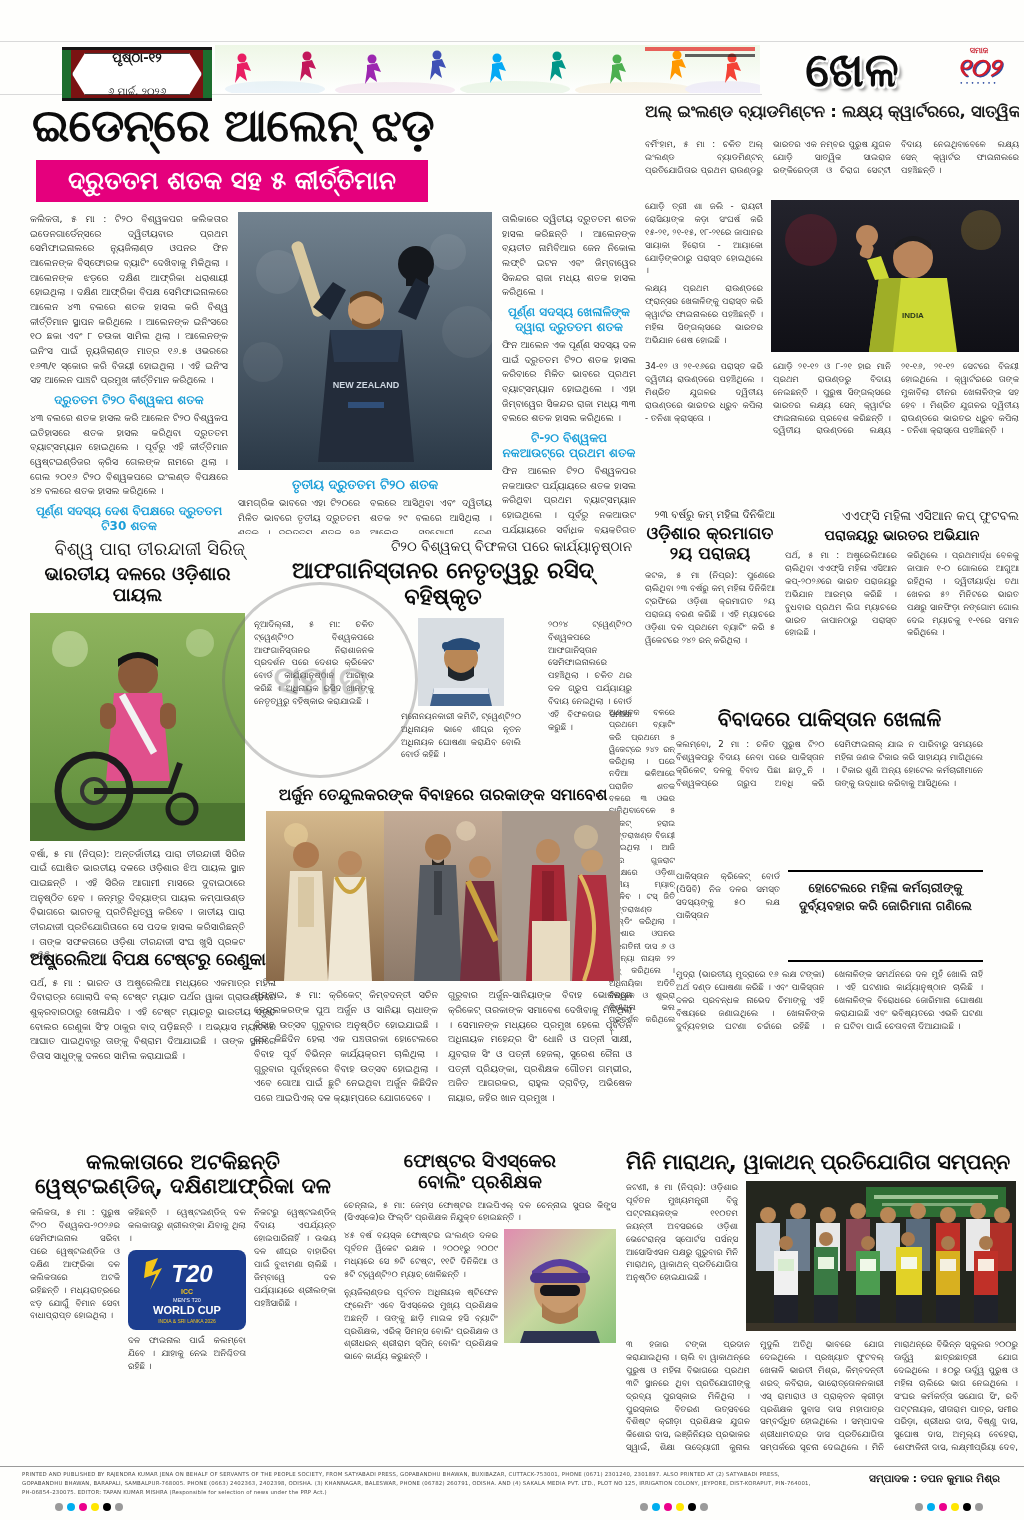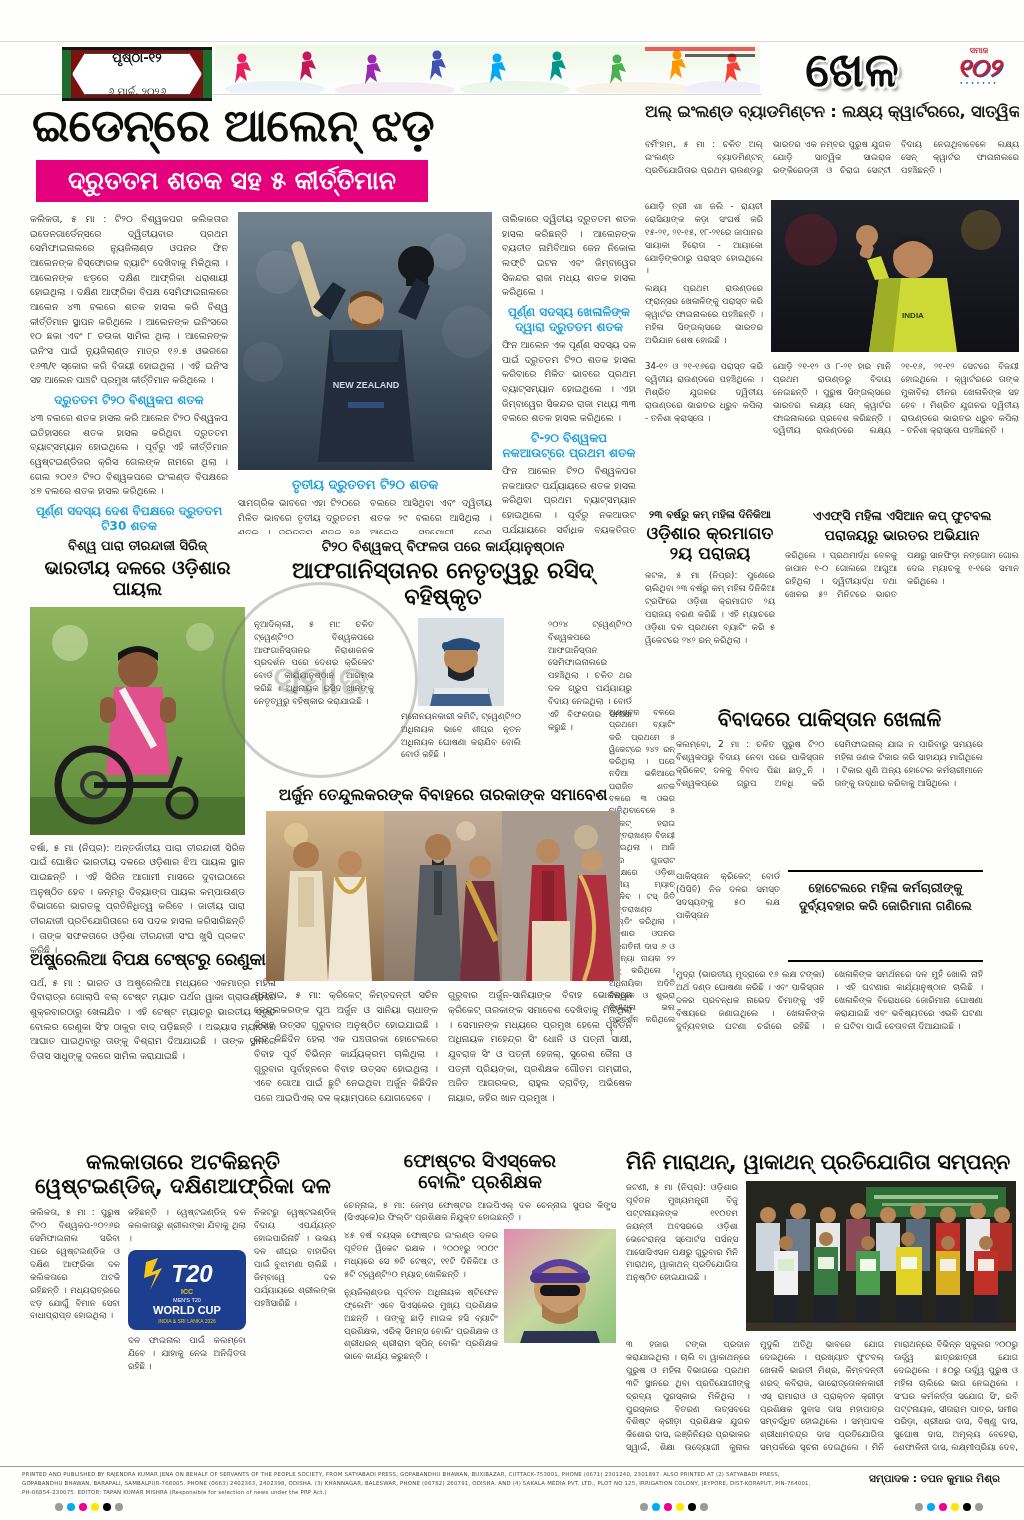--- a/index.html
+++ b/index.html
@@ -18,21 +18,21 @@
   .khela{font-size:47px;font-weight:800;color:#0d0d0d;letter-spacing:1px;
          text-shadow:2px 2px 0 #fff,-2px -2px 0 #fff,2px -2px 0 #fff,-2px 2px 0 #fff,4px 4px 3px #9a9a9a;}
   .badge102{display:flex;flex-direction:column;align-items:center;justify-content:center;line-height:1;}
   .b102a{font-size:8px;color:#c81f2e;font-weight:bold;}
   .b102b{font-size:25px;font-weight:800;color:#d41d2c;font-style:italic;text-shadow:1px 1px 0 #2c4ba0;}
   .b102c{font-size:6px;color:#2c4ba0;letter-spacing:2px;}
   
   .h-xl{font-size:45px;line-height:1.05;font-weight:800;letter-spacing:-1px;color:#0c0c0c;}
   .pinkbox{background:#e5007d;color:#fff;font-size:25px;font-weight:800;text-align:center;
            display:flex;align-items:center;justify-content:center;}
-  .kicker{font-weight:700;text-align:center;color:#111;}
+  .kicker{font-weight:400;text-align:right;color:#111;}
   .head-md{font-weight:800;text-align:center;color:#0c0c0c;line-height:1.15;}
   .subblue{color:#1a9ed8;font-weight:800;text-align:center;font-size:12px;line-height:1.25;margin:5px 0 3px;}
   .bd{font-size:9.4px;line-height:1.56;text-align:justify;margin:0 0 5px;color:#222;}
   .bd.sm{font-size:8.6px;line-height:1.5;}
   .cols2{column-count:2;column-gap:10px;}
   .cols3{column-count:3;column-gap:10px;}
   .clip{overflow:hidden;}
   .insetbox{border-top:2.5px solid #000;border-bottom:2.5px solid #000;padding:7px 2px;
             font-size:12.5px;font-weight:800;text-align:center;line-height:1.45;}
   .wm{border:3px solid rgba(110,110,110,.35);border-radius:50%;display:flex;align-items:center;justify-content:center;
@@ -192,20 +192,21 @@
       <div class="kicker" style="font-size:10.5px;">୨୩ ବର୍ଷରୁ କମ୍ ମହିଳା ଦିନିକିଆ</div>
       <div class="head-md" style="font-size:17px;margin:3px 0 6px;">ଓଡ଼ିଶାର କ୍ରମାଗତ ୨ୟ ପରାଜୟ</div>
       <div class="clip" style="height:128px;">
         <p class="bd sm">କଟକ, ୫ ମା (ନିପ୍ର): ପୁଣେରେ ଚାଲିଥିବା ୨୩ ବର୍ଷରୁ କମ୍ ମହିଳା ଦିନିକିଆ ଟ୍ରଫିରେ ଓଡ଼ିଶା କ୍ରମାଗତ ୨ୟ ପରାଜୟ ବରଣ କରିଛି । ଏହି ମ୍ୟାଚରେ ଓଡ଼ିଶା ଦଳ ପ୍ରଥମେ ବ୍ୟାଟିଂ କରି ୫ ୱିକେଟରେ ୨୪୨ ରନ୍ କରିଥିଲା ।</p>
       </div>
     </div>
     <div style="flex:1;">
       <div class="kicker" style="font-size:12.5px;">ଏଏଫ୍‌ସି ମହିଳା ଏସିଆନ କପ୍ ଫୁଟବଲ</div>
       <div class="head-md" style="font-size:14px;margin:3px 0 6px;">ପରାଜୟରୁ ଭାରତର ଅଭିଯାନ</div>
       <div class="cols2 clip" style="height:128px;">
+        <p class="bd sm">ପର୍ଥ, ୫ ମା : ଅଷ୍ଟ୍ରେଲିଆରେ ଚାଲିଥିବା ଏଏଫ୍‌ସି ମହିଳା ଏସିଆନ କପ୍-୨୦୨୬ରେ ଭାରତ ପରାଜୟରୁ ଅଭିଯାନ ଆରମ୍ଭ କରିଛି । ବୁଧବାର ପ୍ରଥମ ଲିଗ ମ୍ୟାଚରେ ଭାରତ ଜାପାନଠାରୁ ପରାସ୍ତ ହୋଇଛି ।</p>
         <p class="bd sm">କରିଥିଲେ । ପ୍ରଥମାର୍ଦ୍ଧ ବେଳକୁ ଜାପାନ ୧-୦ ଗୋଲରେ ଆଗୁଆ ରହିଥିଲା । ଦ୍ୱିତୀୟାର୍ଦ୍ଧ ତଥା ଖେଳର ୫୨ ମିନିଟରେ ଭାରତ ପକ୍ଷରୁ ସାନଫିଡ଼ା ନଙ୍ଗୋମ ଗୋଲ ଦେଇ ମ୍ୟାଚକୁ ୧-୧ରେ ସମାନ କରିଥିଲେ ।</p>
       </div>
     </div>
   </div>
 
   <div class="abs" style="left:609px;top:706px;width:374px;display:flex;gap:1px;align-items:flex-end;">
     <div class="clip" style="width:66px;height:432px;">
       <p class="bd sm" style="font-size:8.2px;">ଅଣଶତକ ବଳରେ ପ୍ରଥମେ ବ୍ୟାଟିଂ କରି ପ୍ରଥମେ ୫ ୱିକେଟ୍‌ରେ ୨୪୨ ରନ୍ କରିଥିଲା । ପରେ ନଦିଆ ଭଳିଆରେ ପରାଜିତ ଶତକ ବଳରେ ୩ ଓଭର ବାକିଥିବାବେଳେ ୫ ୱିକେଟ୍ ହରାଇ ଉତ୍ତରାଖଣ୍ଡ ବିଜୟୀ ହୋଇଥିଲା । ଆଜି ୬ରେ ଗୁଜରାଟ ବିପକ୍ଷରେ ଓଡ଼ିଶା ତୃତୀୟ ମ୍ୟାଚ୍ ଖେଳିବ । ଟସ୍ ଜିତି ଉତ୍ତରାଖଣ୍ଡ ଫିଲ୍ଡିଂ କରିଥିଲା । ଓଡ଼ିଶାର ଓପନର ପ୍ରଗତିନୀ ଦାସ ୬ ଓ ସୁକନ୍ୟା ନାୟକ ୨୨ ରନ୍ କରିଥିଲେ । ଅଧିନାୟିକା ଅଦିତି ବିଶ୍ୱାଳ ଓ ଶୁଭ୍ରା ନିଶୀଥିଳା ଭଲ ପ୍ରଦର୍ଶନ କରିଥିଲେ ।</p>
     </div>
     <div style="flex:1;">
@@ -219,21 +220,21 @@
         </div>
         <div class="insetbox" style="flex:1;">ହୋଟେଲରେ ମହିଳା କର୍ମଚାରୀଙ୍କୁ ଦୁର୍ବ୍ୟବହାର କରି ଜୋରିମାନା ଗଣିଲେ</div>
       </div>
       <div class="cols2 clip" style="height:170px;margin-top:6px;">
         <p class="bd sm">ମୁଦ୍ରା (ଭାରତୀୟ ମୁଦ୍ରାରେ ୧୬ ଲକ୍ଷ ଟଙ୍କା) ଅର୍ଥ ଦଣ୍ଡ ଘୋଷଣା କରିଛି । ଏବଂ ପାକିସ୍ତାନ ଦଳର ପ୍ରବନ୍ଧକ ନାଭେଦ ଚିମାଙ୍କୁ ଏହି ବିଷୟରେ ଜଣାଇଥିଲେ । ଖେଳାଳିଙ୍କ ଦୁର୍ବ୍ୟବହାର ଘଟଣା ଚର୍ଚ୍ଚାରେ ରହିଛି । ଖେଳାଳିଙ୍କ ସମର୍ଥନରେ ଦଳ ମୁହଁ ଖୋଲି ନାହିଁ । ଏହି ଘଟଣାର କାର୍ଯ୍ୟାନୁଷ୍ଠାନ ଚାଲିଛି । ଖେଳାଳିଙ୍କ ବିରୋଧରେ ଜୋରିମାନା ଘୋଷଣା କରାଯାଇଛି ଏବଂ ଭବିଷ୍ୟତରେ ଏଭଳି ଘଟଣା ନ ଘଟିବା ପାଇଁ ଚେତାବନୀ ଦିଆଯାଇଛି ।</p>
       </div>
     </div>
   </div>
 
   <div class="abs" style="left:30px;top:538px;width:215px;">
-    <div class="kicker" style="font-size:13px;">ବିଶ୍ୱ ପାରା ତୀରନ୍ଦାଜୀ ସିରିଜ୍</div>
+    <div class="kicker" style="font-size:18px;">ବିଶ୍ୱ ପାରା ତୀରନ୍ଦାଜୀ ସିରିଜ୍</div>
     <div class="head-md" style="font-size:18.5px;margin:3px 0 7px;">ଭାରତୀୟ ଦଳରେ ଓଡ଼ିଶାର ପାୟଲ</div>
     <svg class="photo" width="215" height="228" viewBox="0 0 215 228">
       <defs>
         <linearGradient id="pg3" x1="0" y1="0" x2="0" y2="1">
           <stop offset="0" stop-color="#8fb45e"></stop>
             <stop offset="1" stop-color="#5d8c3a"></stop>
         </linearGradient>
       </defs>
       <rect width="215" height="228" fill="url(#pg3)"></rect>
       <circle cx="40" cy="36" r="18" fill="#d7e8b8" opacity=".5"></circle>

